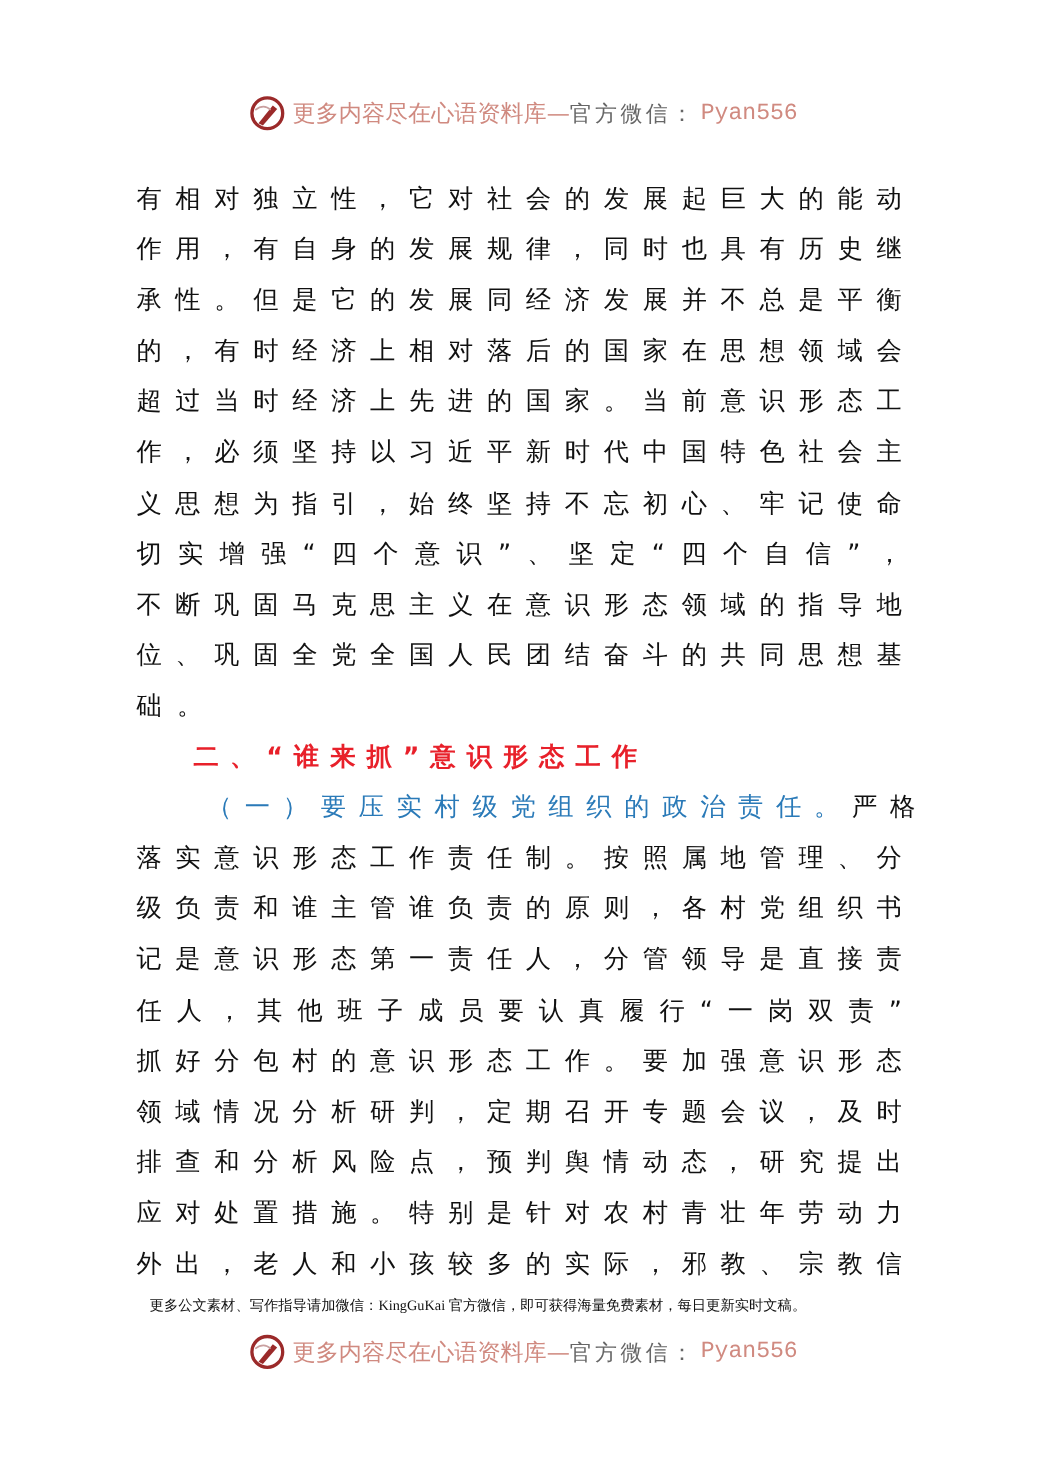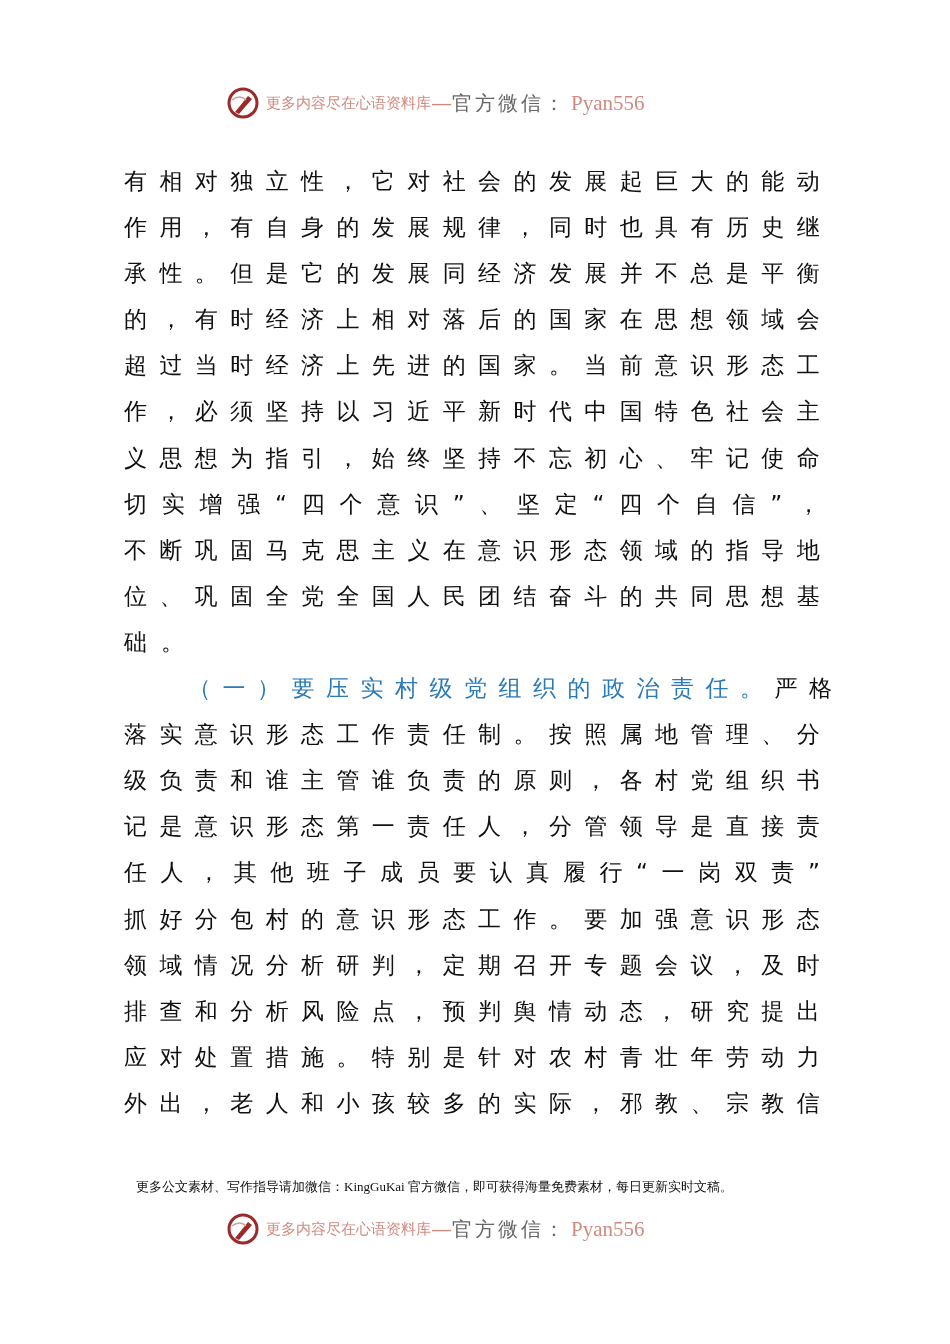--- a/index.html
+++ b/index.html
@@ -1,24 +1,24 @@
 <!DOCTYPE html>
 <html><head>
 <meta charset="utf-8">
 <style>
   html, body { margin: 0; padding: 0; background: #ffffff; }
   body { width: 950px; height: 1344px; position: relative; overflow: hidden; font-family: "DejaVu Sans", sans-serif; }
   .banner { position: absolute; left: 226px; height: 40px; display: flex; align-items: center; }
   .banner.top { top: 83px; }
   .banner.bottom { top: 1209px; }
   .logo { width: 34px; height: 34px; margin-right: 6px; }
-  .banner-cn { font-family: Liberation Mono, monospace; font-size: 15px; color: #d08a80; letter-spacing: 0px; }
+  .banner-cn { font-family: Liberation Mono, monospace; font-size: 21px; color: #d08a80; letter-spacing: 0px; }
   .banner-dash { color: #d08a80; font-size: 21px; font-family: "DejaVu Serif", serif; }
   .banner-label { font-family: "DejaVu Serif", serif; font-size: 20px; color: #666; letter-spacing: 3px; text-align: center; }
-  .banner-id { font-family: Liberation Serif, serif; font-size: 21px; color: #d08a80; margin-left: 4px; }
+  .banner-id { font-family: Liberation Mono, monospace; font-size: 21px; color: #d08a80; margin-left: 4px; }
 
   .content { position: absolute; left: 124px; top: 158px; width: 696px; }
   .line { height: 46.1px; line-height: 46.1px; font-size: 23px; color: #111; white-space: nowrap; display: flex; justify-content: space-between; font-family: "DejaVu Sans", sans-serif; }
   .line.last { justify-content: flex-start; letter-spacing: 14px; }
   .heading { height: 46.1px; line-height: 46.1px; font-size: 23px; color: #e8202a; font-weight: bold; padding-left: 52px; letter-spacing: 10px; white-space: nowrap; }
   .sub { color: #2a7ab8; margin-left: 12px; }
   .footer-note { position: absolute; top: 1178px; left: 136px; width: 680px; font-family: "Liberation Serif", serif; font-size: 13px; color: #111; white-space: nowrap; }
 </style>
 </head>
 <body>
@@ -251,20 +251,21 @@
       <span>斗</span>
       <span>的</span>
       <span>共</span>
       <span>同</span>
       <span>思</span>
       <span>想</span>
       <span>基</span>
     </div>
   <div class="line last">础。</div>
 
+  <div class="heading">二、“谁来抓”意识形态工作</div>
 
   <div class="line" style="padding-left:52px; justify-content:flex-start;">
     <span class="sub" style="letter-spacing:11.5px;">（一）要压实村级党组织的政治责任。</span>
     <span style="letter-spacing:11.5px;text-align:center;">严格</span>
   </div>
 
   <div class="line">
       <span>落</span>
       <span>实</span>
       <span>意</span>

